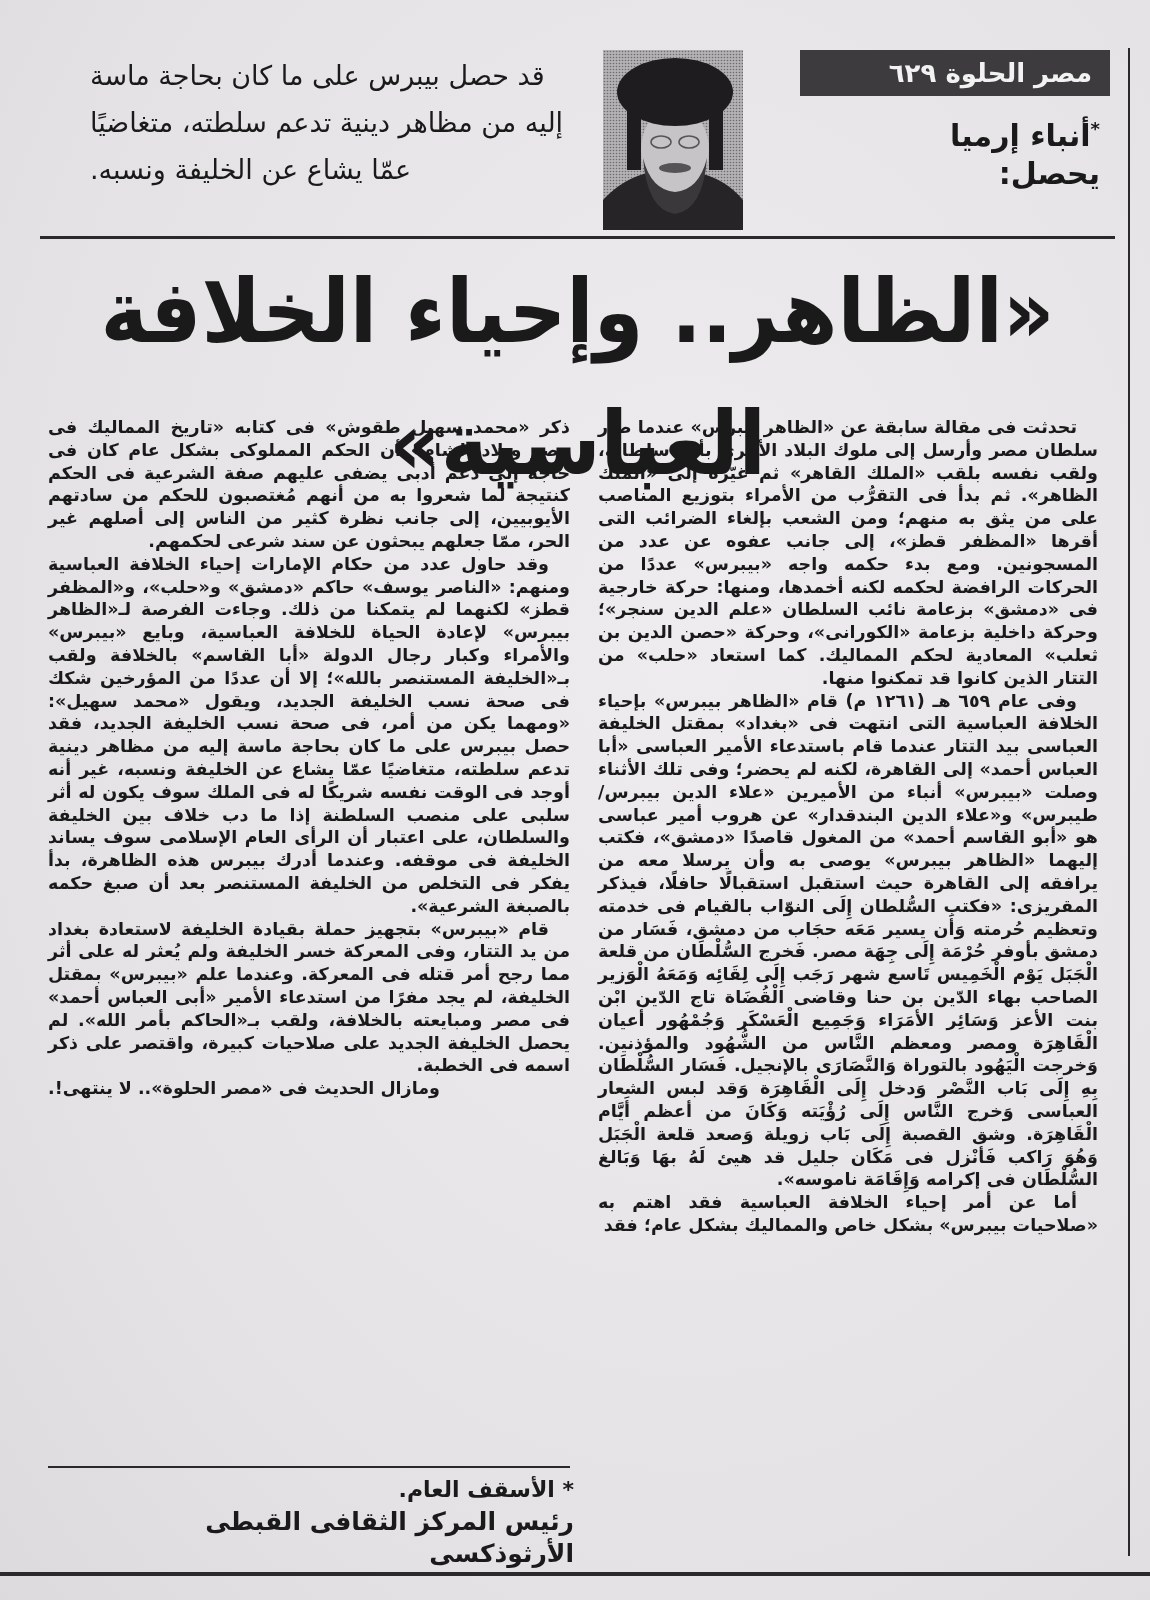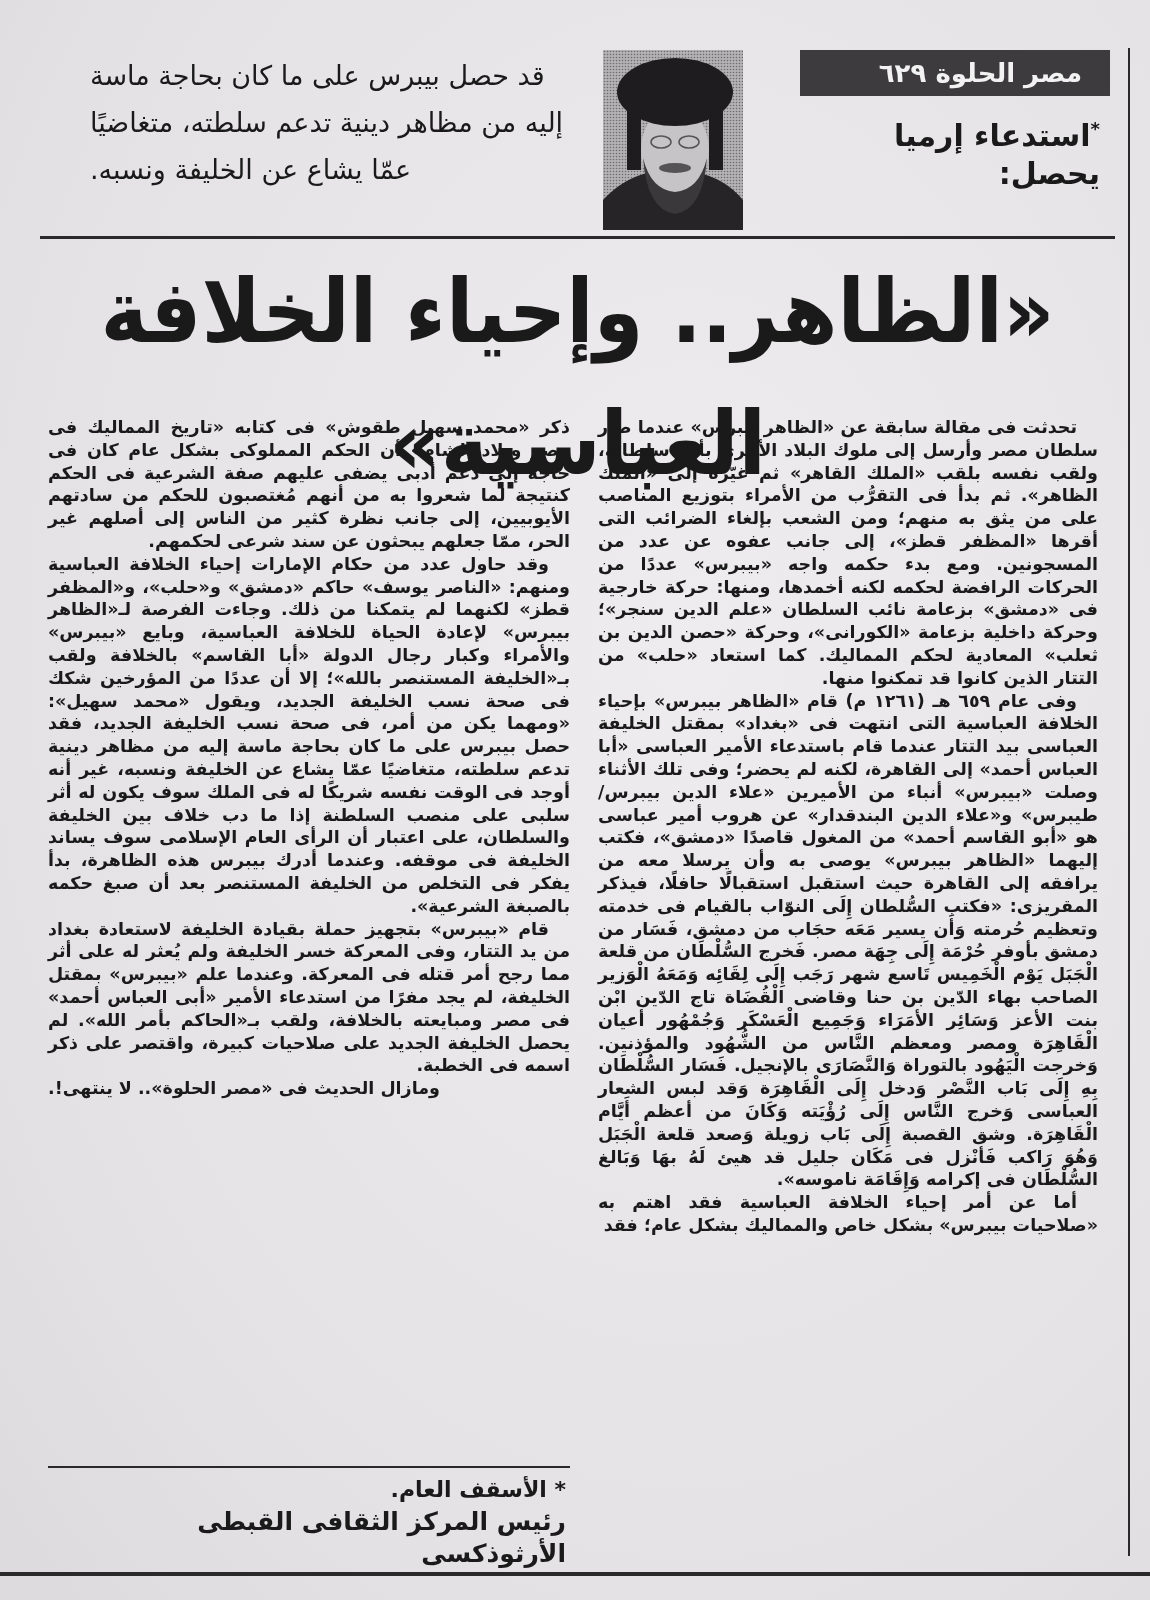--- a/index.html
+++ b/index.html
@@ -17,21 +17,21 @@
   .right-rule {
     position: absolute; left: 1128px; top: 48px; width: 2px; height: 1508px; background: #2a2a2a;
   }
   .bottom-rule {
     position: absolute; left: 0; top: 1572px; width: 1150px; height: 4px; background: #2a2a2a;
   }
   .series-box {
     position: absolute; left: 800px; top: 50px; width: 310px; height: 46px;
     background: #3d3b3e; color: #f2f2f2;
     direction: rtl; font-weight: bold; font-size: 26px; line-height: 46px;
-    padding-right: 28px; box-sizing: border-box;
+    padding-right: 18px; box-sizing: border-box;
   }
   .author {
     position: absolute; left: 820px; top: 110px; width: 280px;
     direction: rtl; font-weight: bold; font-size: 30px; line-height: 38px;
   }
   .author .star { font-size: 18px; vertical-align: super; }
   .photo {
     position: absolute; left: 603px; top: 50px; width: 140px; height: 180px;
     background: #9a989a; overflow: hidden;
   }
@@ -56,37 +56,37 @@
   }
   .col p { margin: 0; text-indent: 0; }
   .col p.indent { text-indent: 1.2em; }
   .col-right { left: 598px; top: 410px; width: 500px; }
   .col-left { left: 48px; top: 410px; width: 522px; }
   .closing { text-align: left; padding-right: 30px; }
   .sig-rule {
     position: absolute; left: 48px; top: 1466px; width: 522px; height: 2px; background: #2a2a2a;
   }
   .signature {
-    position: absolute; left: 44px; top: 1474px; width: 522px;
+    position: absolute; left: 52px; top: 1474px; width: 522px;
     direction: rtl; text-align: right; font-weight: bold; font-size: 22px; line-height: 32px;
   }
   .signature .line2 { font-size: 25px; text-align: right; }
 </style>
 </head>
 <body>
 
 <div class="page">
 
   <div class="right-rule"></div>
 
   <div class="series-box">مصر الحلوة ٦٢٩</div>
 
   <div class="author">
     <div>
-      <span class="star">*</span><span>استدعاء إرميا</span>
+      <span class="star">*</span><span>أنباء إرميا</span>
     </div>
     <div>يحصل:</div>
   </div>
 
   <div class="photo">
     <svg viewBox="0 0 140 180">
       <defs>
         <pattern id="halftone" width="3" height="3" patternUnits="userSpaceOnUse">
           <rect width="3" height="3" fill="#b4b2b4"></rect>
           <circle cx="1.5" cy="1.5" r="0.8" fill="#6e6c6e"></circle>

